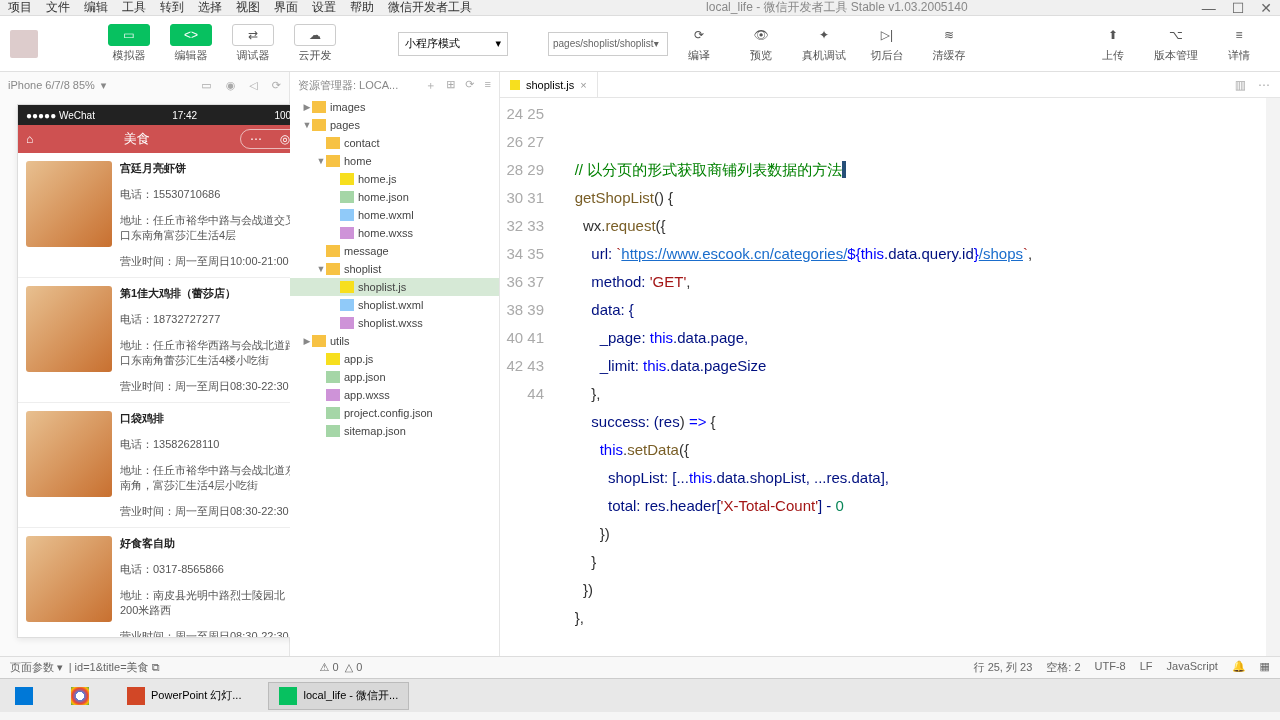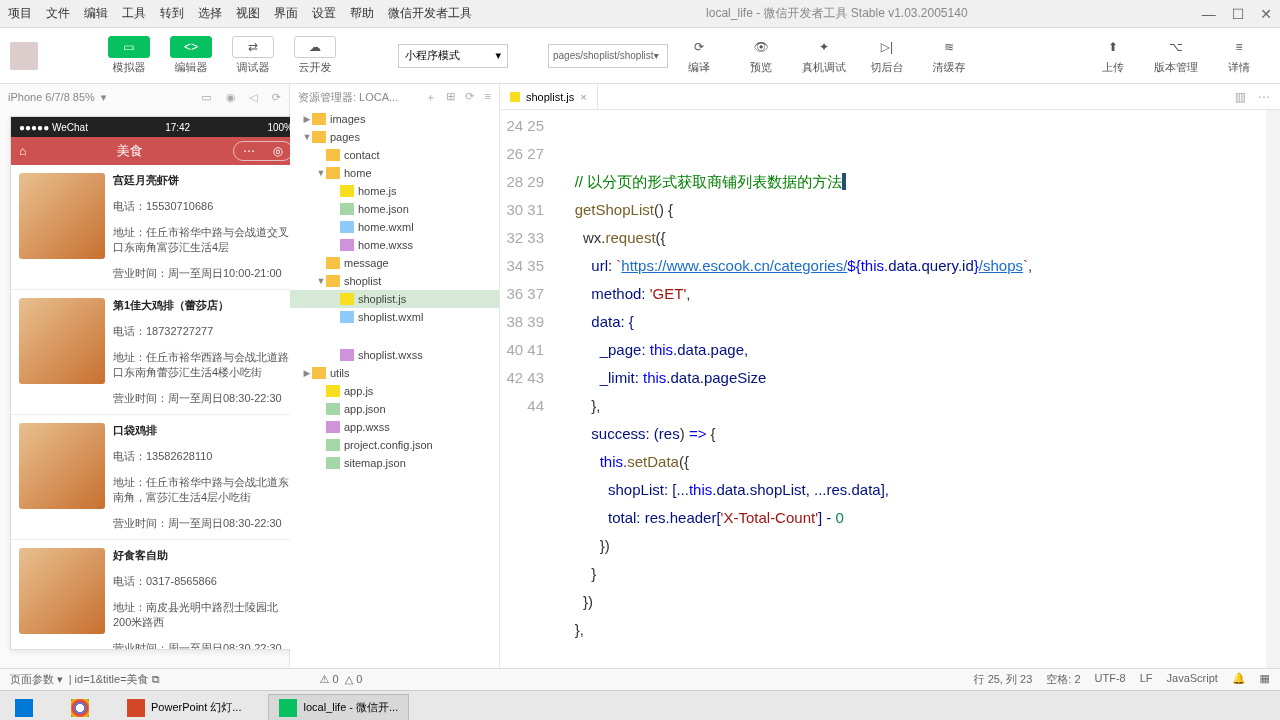--- a/index.html
+++ b/index.html
@@ -1,34 +1,34 @@
 <!DOCTYPE html>
 <html><head>
 <meta charset="utf-8">
 <style>
 * { margin: 0; padding: 0; box-sizing: border-box; font-family: "Microsoft YaHei", sans-serif; }
 body { width: 1280px; height: 720px; background: #f5f5f5; font-size: 12px; overflow: hidden; }
-.titlebar { height: 28px; background: #f0f0f0; display: flex; align-items: center; padding: 0 8px; border-bottom: 1px solid #ddd; }
+.titlebar { height: 16px; background: #f0f0f0; display: flex; align-items: center; padding: 0 8px; border-bottom: 1px solid #ddd; }
 .titlebar .menus { display: flex; gap: 14px; color: #333; }
 .titlebar .title { flex: 1; text-align: center; color: #888; }
 .titlebar .winbtns { display: flex; gap: 16px; color: #666; font-size: 14px; }
 .toolbar { height: 56px; background: #fff; display: flex; align-items: center; padding: 0 10px; border-bottom: 1px solid #e0e0e0; }
 .avatar { width: 28px; height: 28px; background: #dcc; border-radius: 2px; margin-right: 60px; }
 .toolbtn { display: flex; flex-direction: column; align-items: center; gap: 2px; padding: 0 10px; font-size: 11px; color: #555; }
 .toolbtn .ic { width: 42px; height: 22px; border: 1px solid #ccc; border-radius: 3px; display: flex; align-items: center; justify-content: center; font-size: 12px; }
 .toolbtn.green .ic { background: #07c160; border-color: #07c160; color: #fff; }
 .toolbtn.green2 .ic { background: #07c160; border-color: #07c160; color: #fff; }
 .modesel { margin-left: 52px; width: 110px; height: 24px; border: 1px solid #ccc; display: flex; align-items: center; padding: 0 6px; font-size: 11px; justify-content: space-between; }
 .pathsel { margin-left: 40px; width: 120px; height: 24px; border: 1px solid #ccc; display: flex; align-items: center; padding: 0 4px; font-size: 10px; color: #666; }
 .toolbar .right { margin-left: auto; display: flex; }
 .mainrow { display: flex; height: 584px; }
 .simcol { width: 290px; background: #fafafa; border-right: 1px solid #e5e5e5; display: flex; flex-direction: column; }
 .simhdr { height: 26px; display: flex; align-items: center; padding: 0 8px; color: #888; gap: 6px; font-size: 11px; }
 .simicons { margin-left: auto; display: flex; gap: 14px; color: #aaa; }
-.phone { margin: 6px 10px; width: 292px; background: #fff; border: 1px solid #ddd; box-shadow: 0 2px 6px rgba(0,0,0,0.08); }
+.phone { margin: 6px 17px; width: 292px; background: #fff; border: 1px solid #ddd; box-shadow: 0 2px 6px rgba(0,0,0,0.08); }
 .phonestat { height: 20px; background: #222; color: #fff; display: flex; align-items: center; padding: 0 8px; font-size: 10px; }
 .phonestat .mid { flex: 1; text-align: center; }
 .phonenav { height: 28px; background: #ce5151; color: #fff; display: flex; align-items: center; padding: 0 8px; }
 .phonenav .t { flex: 1; text-align: center; font-size: 13px; }
 .capsule { width: 60px; height: 20px; border: 1px solid rgba(255,255,255,0.6); border-radius: 10px; display: flex; align-items: center; justify-content: space-around; }
 .shoplist { max-height: 484px; overflow: hidden; }
 .shopitem { display: flex; padding: 8px; border-bottom: 1px solid #eee; }
 .shopimg { width: 86px; height: 86px; background: linear-gradient(135deg,#e8c090,#c87030); border-radius: 3px; flex-shrink: 0; }
 .shopinfo { padding-left: 8px; font-size: 11px; color: #555; display: flex; flex-direction: column; gap: 11px; }
 .shopinfo .nm { font-weight: bold; color: #222; }
@@ -289,21 +289,21 @@
         <div class="trow sel" style="padding-left: 40px;">
           <span class="arr"></span>
           <span class="fico js"></span>
           <span>shoplist.js</span>
         </div>
         <div class="trow" style="padding-left: 40px;">
           <span class="arr"></span>
           <span class="fico wxml"></span>
           <span>shoplist.wxml</span>
         </div>
-        <div class="trow" style="padding-left: 40px; margin-top: 20px;">
+        <div class="trow" style="padding-left: 40px;">
           <span class="arr"></span>
           <span class="fico wxss"></span>
           <span>shoplist.wxss</span>
         </div>
         <div class="trow" style="padding-left: 12px;">
           <span class="arr">▶</span>
           <span class="fico folder"></span>
           <span>utils</span>
         </div>
         <div class="trow" style="padding-left: 26px;">

